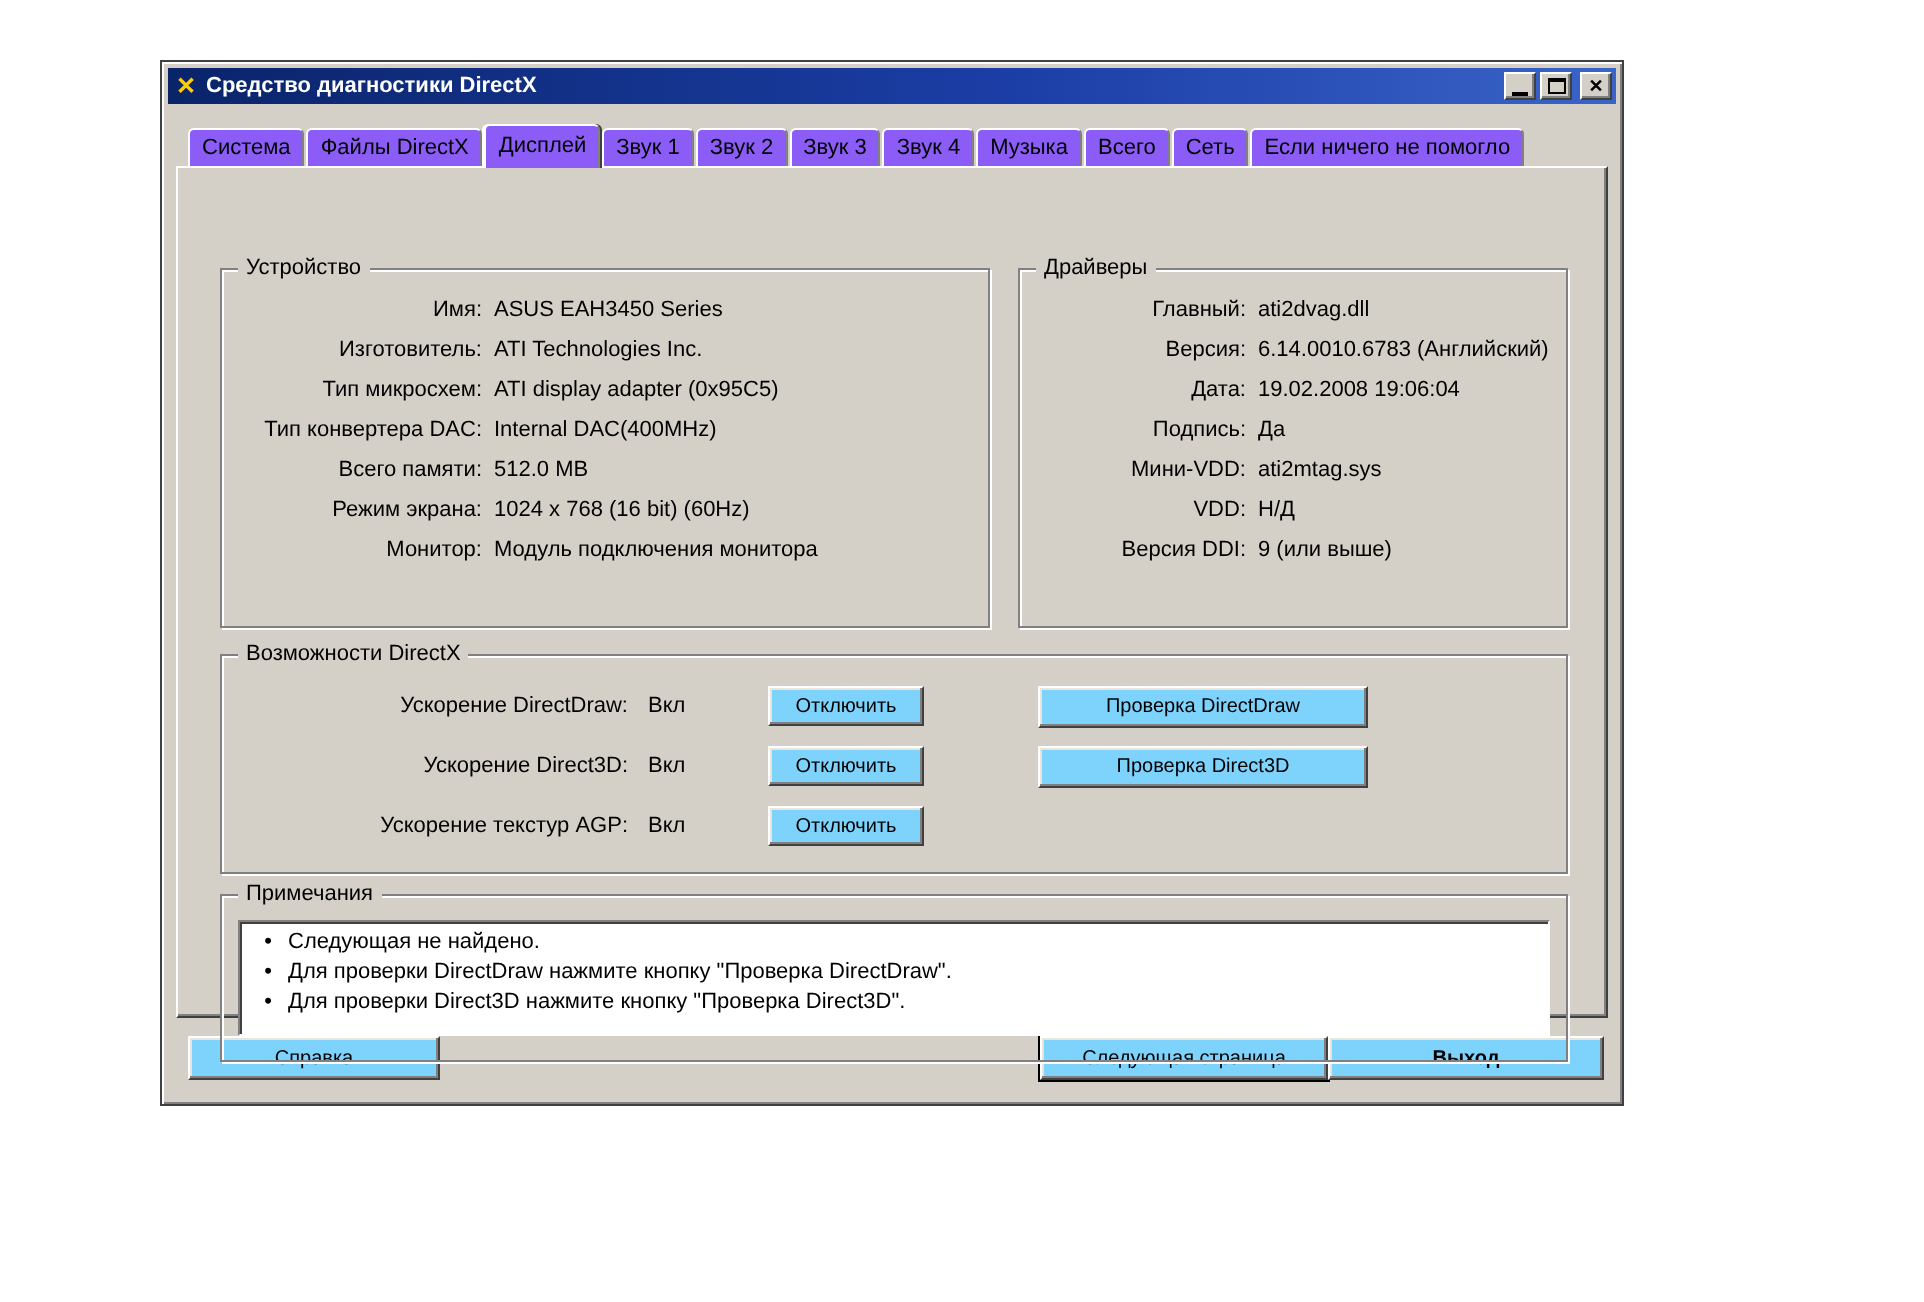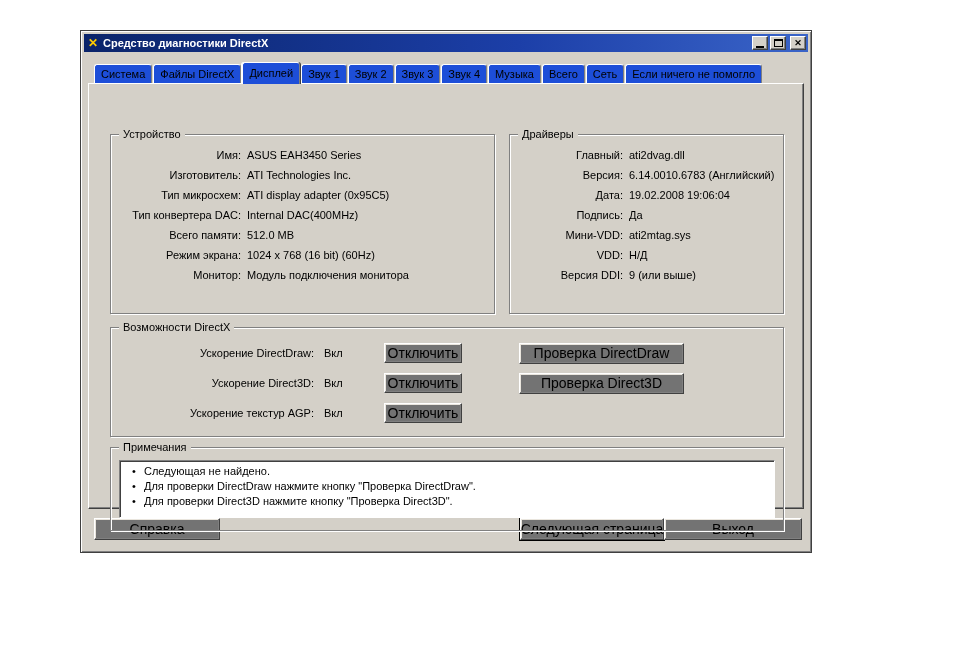--- a/index.html
+++ b/index.html
@@ -23,21 +23,21 @@
             box-shadow: inset -1px -1px 0 #808080;
             display:flex; align-items:center; justify-content:center; }
   .tb-btn.close { margin-left:4px; }
   .glyph-min { width:8px; height:2px; background:#000; margin-top:7px; }
   .glyph-max { width:9px; height:8px; border:1px solid #000; border-top-width:2px; }
   .glyph-close { font-size:9px; font-weight:bold; line-height:10px; }
 
   
   .tabstrip { display:flex; align-items:flex-end; margin:10px 4px 0 10px;
               position:relative; z-index:3; }
-  .tab { background:#1d4ed8; border:1px solid; border-color:#ffffff #808080 #d4d0c8 #ffffff;
+  .tab { background:#8b5cf6; border:1px solid; border-color:#ffffff #808080 #d4d0c8 #ffffff;
          border-bottom:none; border-radius:3px 3px 0 0; padding:3px 6px;
          margin-right:1px; height:19px; white-space:nowrap; cursor:default; }
   .tab.active { height:22px; padding-top:4px; margin-bottom:-1px; position:relative; z-index:4;
                 box-shadow: -1px 0 0 #ffffff, 1px 0 0 #404040; }
 
   .panel { position:relative; z-index:1; margin:0 4px; height:426px; background:#d4d0c8;
            border:1px solid; border-color:#ffffff #404040 #404040 #ffffff;
            box-shadow: inset -1px -1px 0 #808080;
            padding:14px 19px 0 21px; }
 
@@ -64,36 +64,36 @@
   .feat-status { padding-left:10px; }
 
   .group.notes { margin-top:10px; height:84px; padding:12px 8px 0 8px; }
   .notes-box { background:#ffffff; height:58px; overflow:hidden;
                border:1px solid; border-color:#808080 #ffffff #ffffff #808080;
                box-shadow: inset 1px 1px 0 #404040; padding:3px 4px; }
   .note-line { display:flex; line-height:15px; }
   .note-bullet { width:20px; text-align:center; flex:none; }
 
   
-  .btn { background:#737373; border:1px solid;
+  .btn { background:#7dd3fc; border:1px solid;
          border-color:#ffffff #404040 #404040 #ffffff;
          box-shadow: inset -1px -1px 0 #808080, inset 1px 1px 0 #e9e5dd;
-         font-family:inherit; font-size:14px; text-align:center;
+         font-family:inherit; font-size:10px; text-align:center;
          display:flex; align-items:center; justify-content:center;
          cursor:default; white-space:nowrap; }
   .btn.toggle { width:78px; height:20px; }
   .btn.test   { width:165px; height:21px; }
   .btn.default-btn { outline:1px solid #000; }
 
   .footer { display:flex; align-items:center; margin:9px 6px 0 10px; }
   .btn.help { width:126px; height:22px; }
   .footer-spacer { flex:1; }
   .btn.next { width:144px; height:22px; }
   .btn.save { width:144px; height:22px; }
-  .btn.exit { width:138px; height:22px; }
+  .btn.exit { width:138px; height:22px;font-weight:bold; }
 </style>
 </head>
 <body>
 
 <div class="canvas">
   <div class="window">
 
     <div class="titlebar">
       <span class="title-icon">✕</span>
       <span class="title-text">Средство диагностики DirectX</span>

